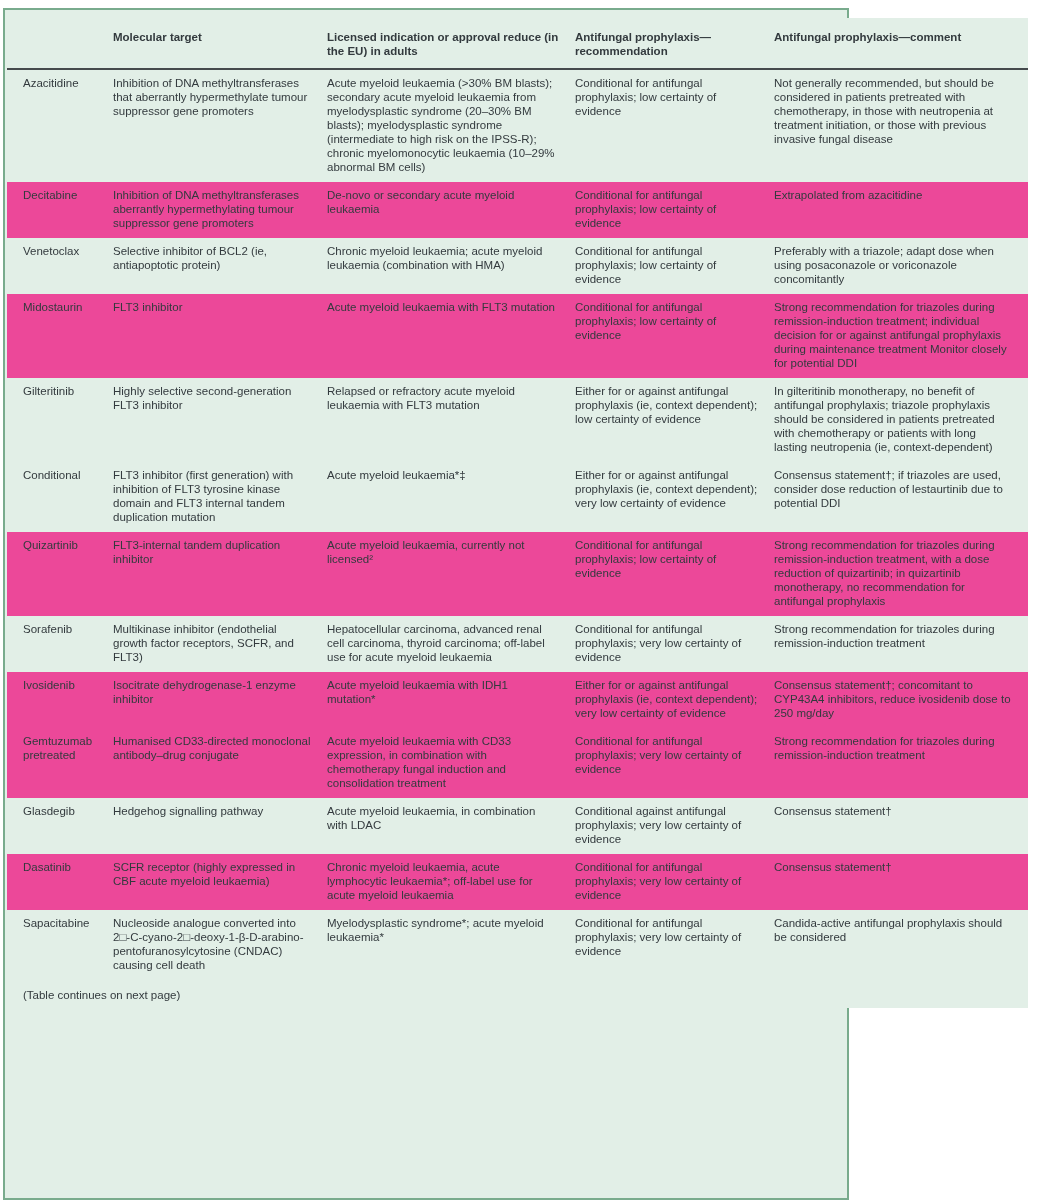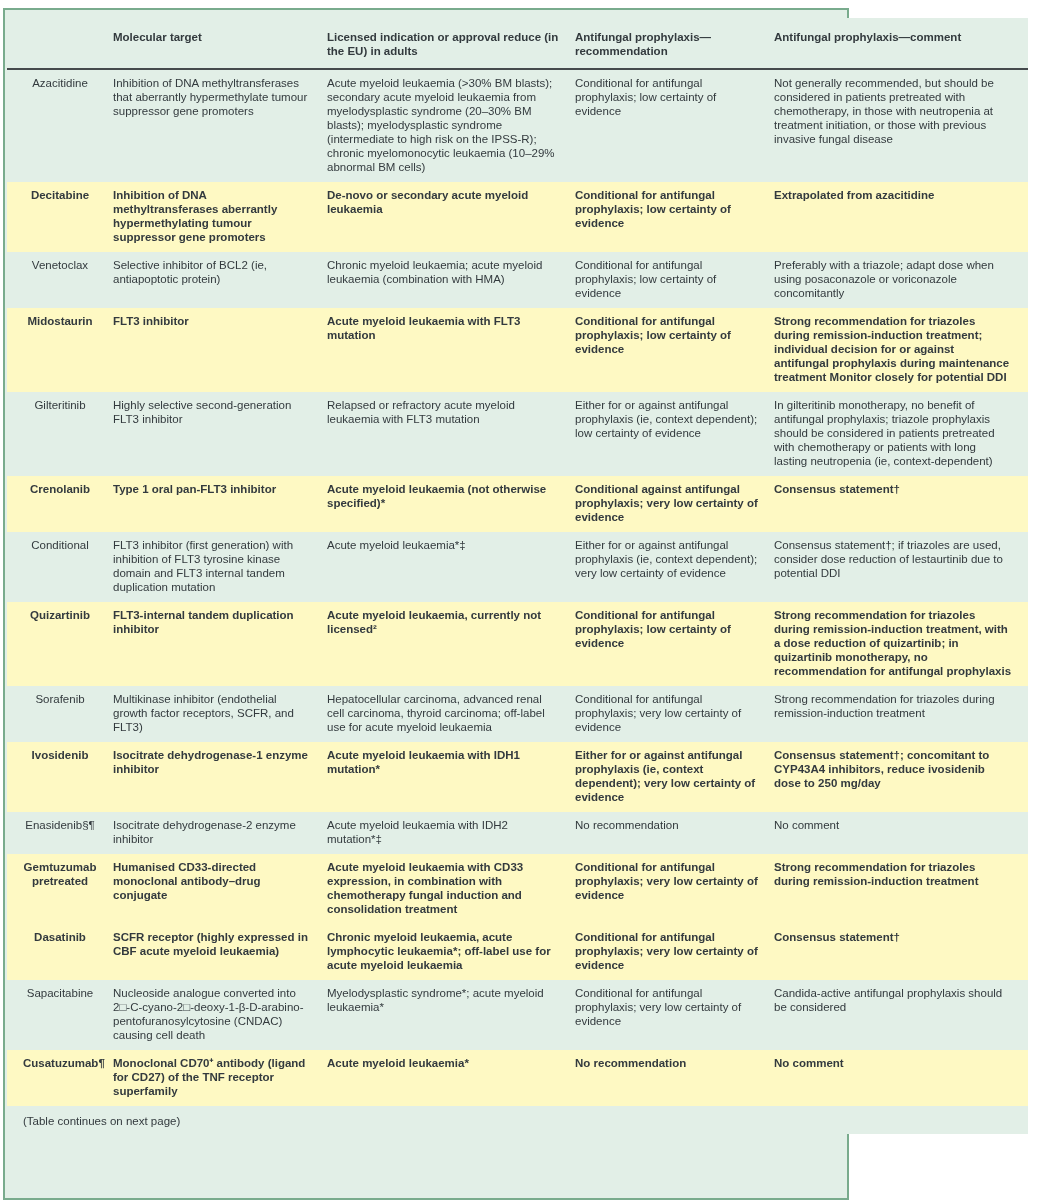--- a/index.html
+++ b/index.html
@@ -29,23 +29,23 @@
     font-size:11.5px;
     line-height:14px;
     padding:6px 16px 8px 0;
   }
   th{
     font-weight:bold;
     padding-top:12px;
     padding-bottom:10px;
     border-bottom:2px solid #454a4d;
   }
-  th:first-child, td:first-child{padding-left:16px;text-align:center;}
+  th:first-child, td:first-child{padding-left:16px;}
   tr.shaded{background:#e2efe7;}
-  tr.plain{background:#fef9c3;font-weight:bold;}
+  tr.plain{background:#ec4899;}
   tr.header-row{background:#e2efe7;}
   td.footer-note{
     text-align:left;
     padding-top:8px;
     padding-bottom:6px;
   }
 </style>
 </head>
 <body>
 
@@ -102,27 +102,20 @@
   </tr>
 
   <tr class="shaded">
     <td>Gilteritinib</td>
     <td>Highly selective second-generation FLT3 inhibitor</td>
     <td>Relapsed or refractory acute myeloid leukaemia with FLT3 mutation</td>
     <td>Either for or against antifungal prophylaxis (ie, context dependent); low certainty of evidence</td>
     <td>In gilteritinib monotherapy, no benefit of antifungal prophylaxis; triazole prophylaxis should be considered in patients pretreated with chemotherapy or patients with long lasting neutropenia (ie, context-dependent)</td>
   </tr>
 
-  <tr class="plain">
-    <td>Crenolanib</td>
-    <td>Type 1 oral pan-FLT3 inhibitor</td>
-    <td>Acute myeloid leukaemia (not otherwise specified)*</td>
-    <td>Conditional against antifungal prophylaxis; very low certainty of evidence</td>
-    <td>Consensus statement†</td>
-  </tr>
 
   <tr class="shaded">
     <td>Conditional</td>
     <td>FLT3 inhibitor (first generation) with inhibition of FLT3 tyrosine kinase domain and FLT3 internal tandem duplication mutation</td>
     <td>Acute myeloid leukaemia*‡</td>
     <td>Either for or against antifungal prophylaxis (ie, context dependent); very low certainty of evidence</td>
     <td>Consensus statement†; if triazoles are used, consider dose reduction of lestaurtinib due to potential DDI</td>
   </tr>
 
   <tr class="plain">
@@ -142,60 +135,53 @@
   </tr>
 
   <tr class="plain">
     <td>Ivosidenib</td>
     <td>Isocitrate dehydrogenase-1 enzyme inhibitor</td>
     <td>Acute myeloid leukaemia with IDH1 mutation*</td>
     <td>Either for or against antifungal prophylaxis (ie, context dependent); very low certainty of evidence</td>
     <td>Consensus statement†; concomitant to CYP43A4 inhibitors, reduce ivosidenib dose to 250 mg/day</td>
   </tr>
 
-  <tr class="shaded">
-    <td>Enasidenib§¶</td>
-    <td>Isocitrate dehydrogenase-2 enzyme inhibitor</td>
-    <td>Acute myeloid leukaemia with IDH2 mutation*‡</td>
-    <td>No recommendation</td>
-    <td>No comment</td>
-  </tr>
 
   <tr class="plain">
     <td>Gemtuzumab pretreated</td>
     <td>Humanised CD33-directed monoclonal antibody–drug conjugate</td>
     <td>Acute myeloid leukaemia with CD33 expression, in combination with chemotherapy fungal induction and consolidation treatment</td>
     <td>Conditional for antifungal prophylaxis; very low certainty of evidence</td>
     <td>Strong recommendation for triazoles during remission-induction treatment</td>
   </tr>
 
+  <tr class="shaded">
+    <td>Glasdegib</td>
+    <td>Hedgehog signalling pathway</td>
+    <td>Acute myeloid leukaemia, in combination with LDAC</td>
+    <td>Conditional against antifungal prophylaxis; very low certainty of evidence</td>
+    <td>Consensus statement†</td>
+  </tr>
 
   <tr class="plain">
     <td>Dasatinib</td>
     <td>SCFR receptor (highly expressed in CBF acute myeloid leukaemia)</td>
     <td>Chronic myeloid leukaemia, acute lymphocytic leukaemia*; off-label use for acute myeloid leukaemia</td>
     <td>Conditional for antifungal prophylaxis; very low certainty of evidence</td>
     <td>Consensus statement†</td>
   </tr>
 
   <tr class="shaded">
     <td>Sapacitabine</td>
     <td>Nucleoside analogue converted into 2□-C-cyano-2□-deoxy-1-β-D-arabino-pentofuranosylcytosine (CNDAC) causing cell death</td>
     <td>Myelodysplastic syndrome*; acute myeloid leukaemia*</td>
     <td>Conditional for antifungal prophylaxis; very low certainty of evidence</td>
     <td>Candida-active antifungal prophylaxis should be considered</td>
   </tr>
 
-  <tr class="plain">
-    <td>Cusatuzumab¶</td>
-    <td>Monoclonal CD70⁺ antibody (ligand for CD27) of the TNF receptor superfamily</td>
-    <td>Acute myeloid leukaemia*</td>
-    <td>No recommendation</td>
-    <td>No comment</td>
-  </tr>
 </tbody>
     <tfoot>
       <tr class="shaded">
         <td class="footer-note" colspan="5">(Table continues on next page)</td>
       </tr>
     </tfoot>
   </table>
 </div>
 
 </body></html>

